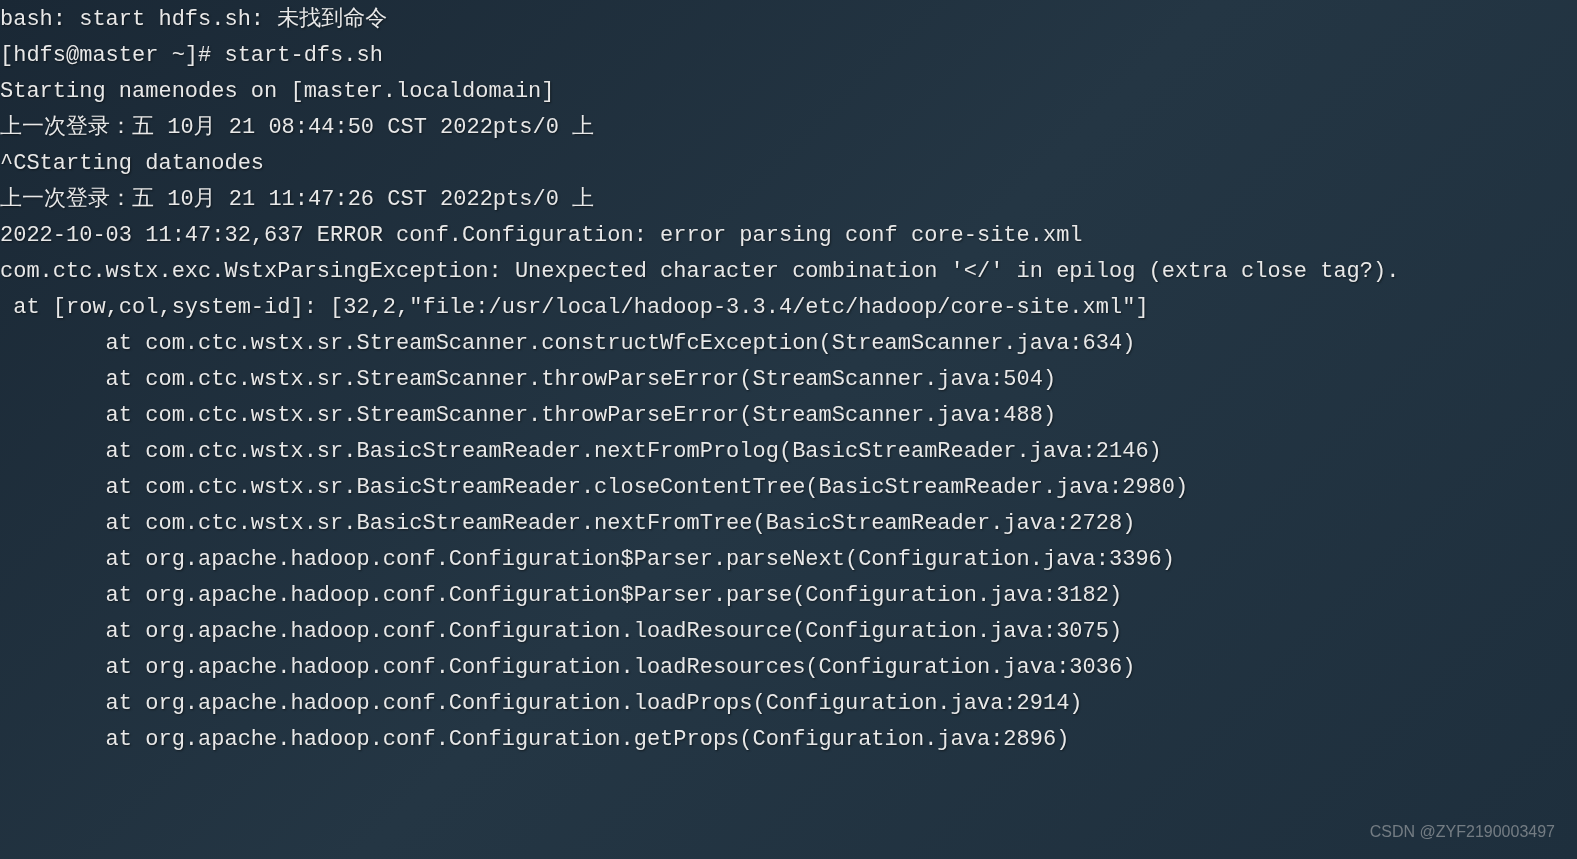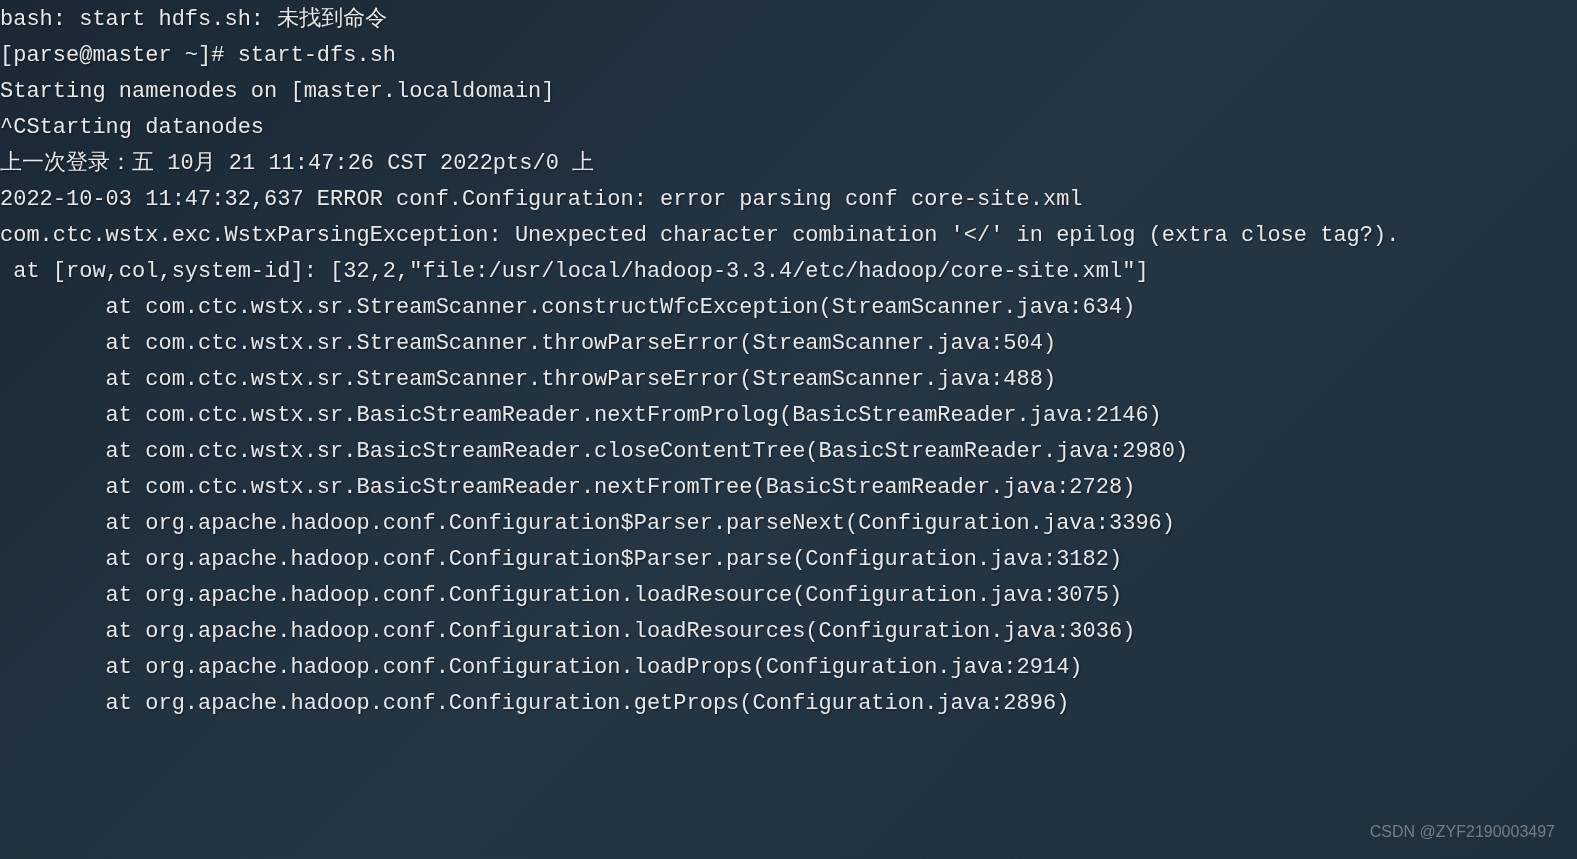--- a/index.html
+++ b/index.html
@@ -34,22 +34,23 @@
       font-family: Arial, sans-serif;
       text-shadow: none;
       font-weight: normal;
     }
   </style>
 </head>
 <body>
 
 <div id="terminal-container">
     <div class="terminal-line">bash: start hdfs.sh: 未找到命令</div>
-    <div class="terminal-line">[parse@master ~]# start-dfs.sh</div>
+    <div class="terminal-line">[hdfs@master ~]# start-dfs.sh</div>
     <div class="terminal-line">Starting namenodes on [master.localdomain]</div>
+    <div class="terminal-line">上一次登录：五 10月 21 08:44:50 CST 2022pts/0 上</div>
     <div class="terminal-line">^CStarting datanodes</div>
     <div class="terminal-line">上一次登录：五 10月 21 11:47:26 CST 2022pts/0 上</div>
     <div class="terminal-line">2022-10-03 11:47:32,637 ERROR conf.Configuration: error parsing conf core-site.xml</div>
     <div class="terminal-line">com.ctc.wstx.exc.WstxParsingException: Unexpected character combination '&lt;/' in epilog (extra close tag?).</div>
     <div class="terminal-line"> at [row,col,system-id]: [32,2,"file:/usr/local/hadoop-3.3.4/etc/hadoop/core-site.xml"]</div>
     <div class="terminal-line">        at com.ctc.wstx.sr.StreamScanner.constructWfcException(StreamScanner.java:634)</div>
     <div class="terminal-line">        at com.ctc.wstx.sr.StreamScanner.throwParseError(StreamScanner.java:504)</div>
     <div class="terminal-line">        at com.ctc.wstx.sr.StreamScanner.throwParseError(StreamScanner.java:488)</div>
     <div class="terminal-line">        at com.ctc.wstx.sr.BasicStreamReader.nextFromProlog(BasicStreamReader.java:2146)</div>
     <div class="terminal-line">        at com.ctc.wstx.sr.BasicStreamReader.closeContentTree(BasicStreamReader.java:2980)</div>

